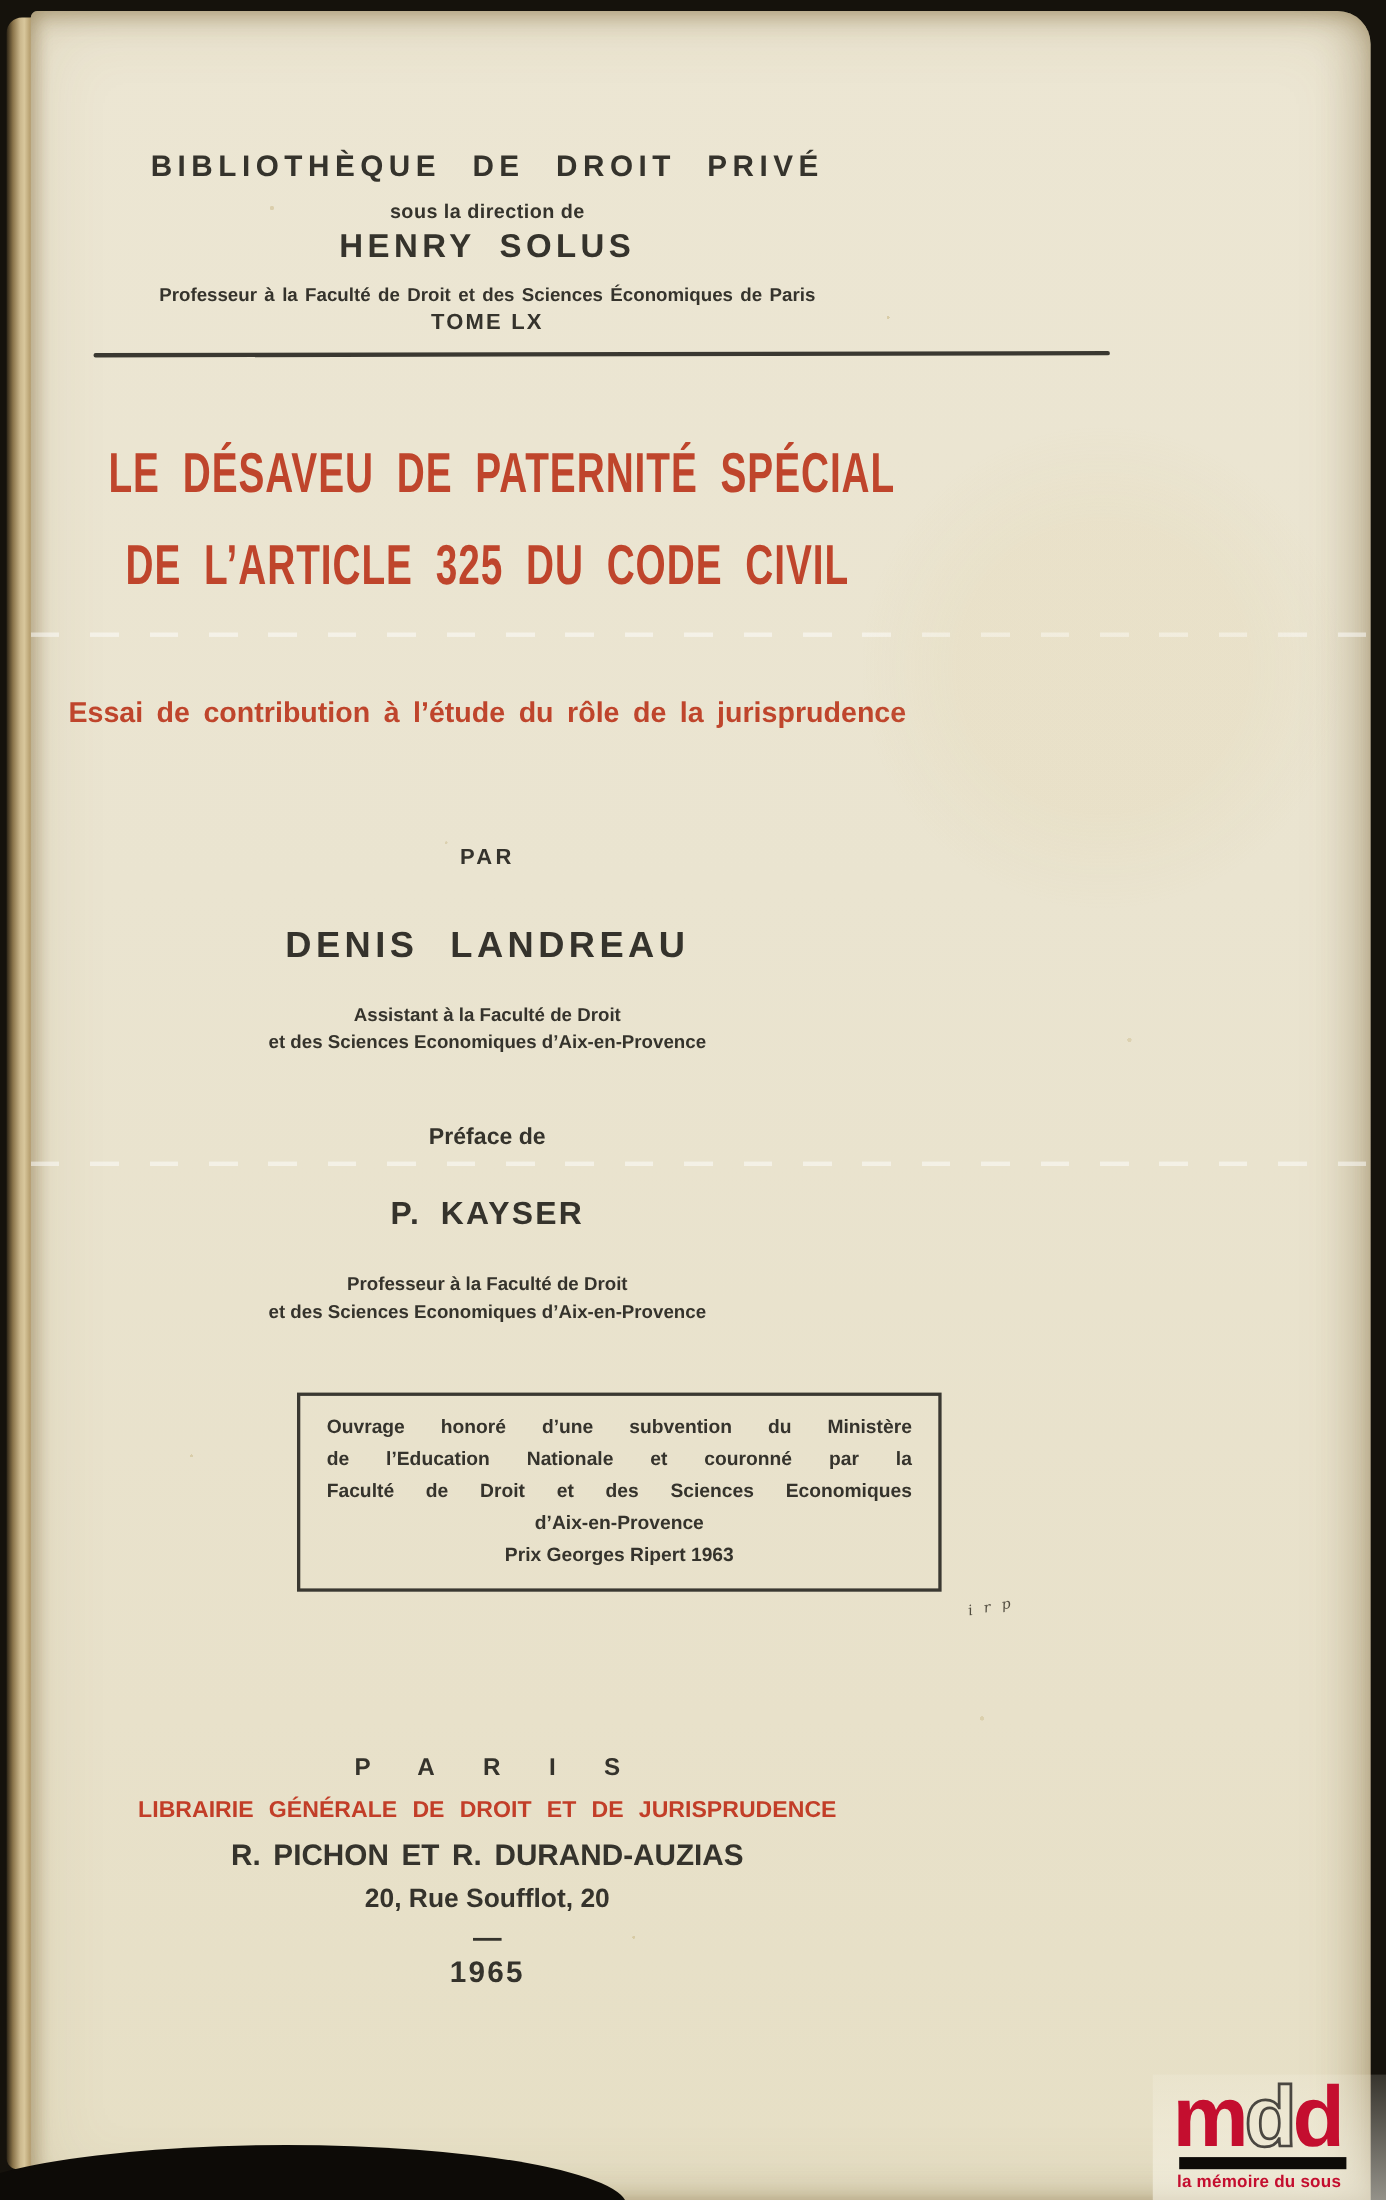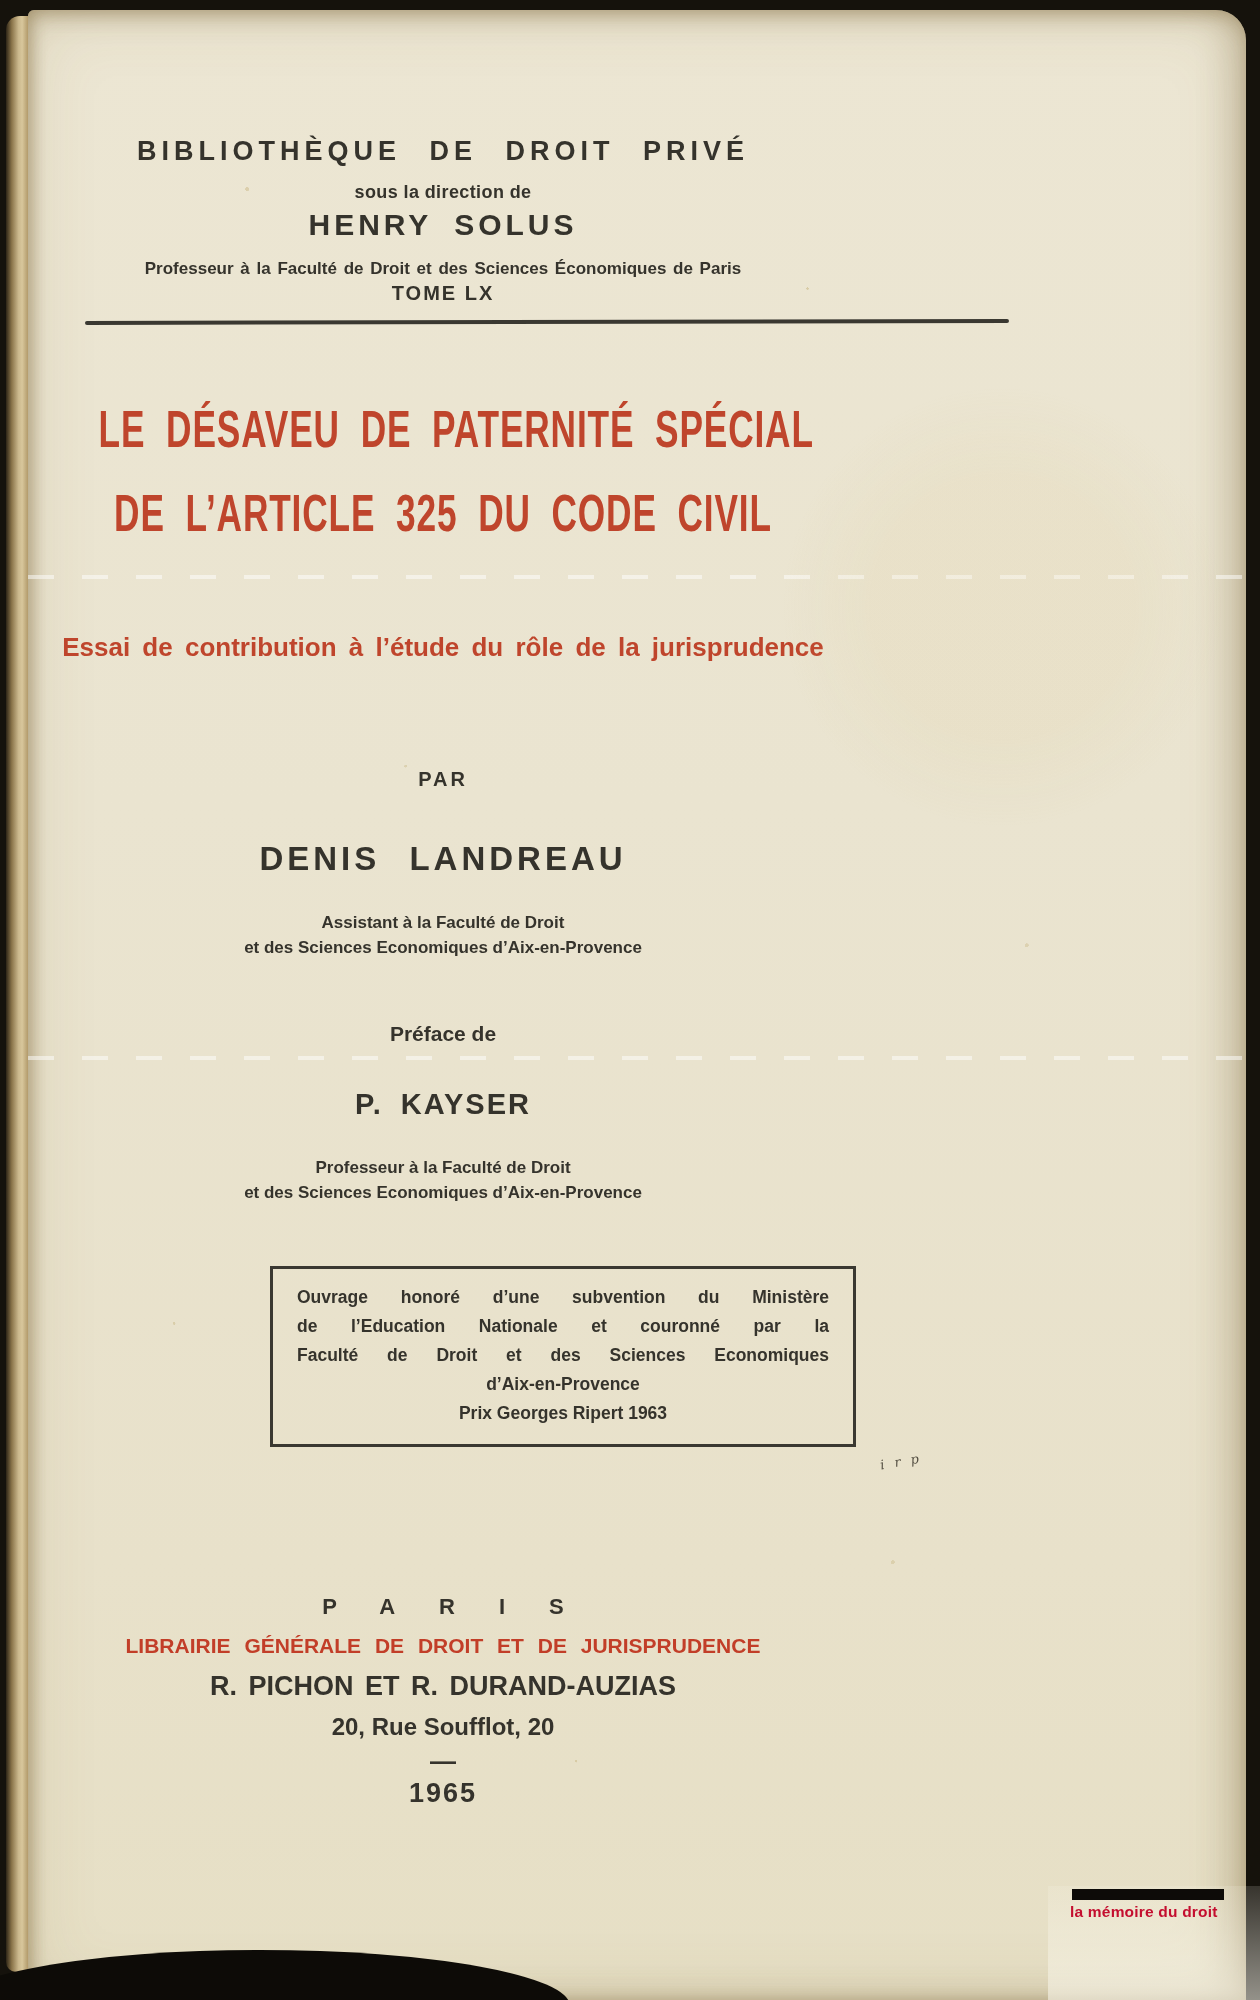--- a/index.html
+++ b/index.html
@@ -144,16 +144,17 @@
     <div class="blk publisher">LIBRAIRIE GÉNÉRALE DE DROIT ET DE JURISPRUDENCE</div>
     <div class="blk printers">R. PICHON ET R. DURAND-AUZIAS</div>
     <div class="blk address">20, Rue Soufflot, 20</div>
     <div class="blk sep">—</div>
     <div class="blk year">1965</div>
   </div>
 
   <div class="bottom-curve"></div>
 
   <div class="watermark">
+    <div class="logo"><span class="l-red">m</span><span class="l-outline">d</span><span class="l-red">d</span></div>
     <div class="logo-bar"></div>
-    <div class="tagline">la mémoire du droit</div>
+    <div class="tagline">la mémoire du sous</div>
   </div>
 </div>
 
 </body></html>

